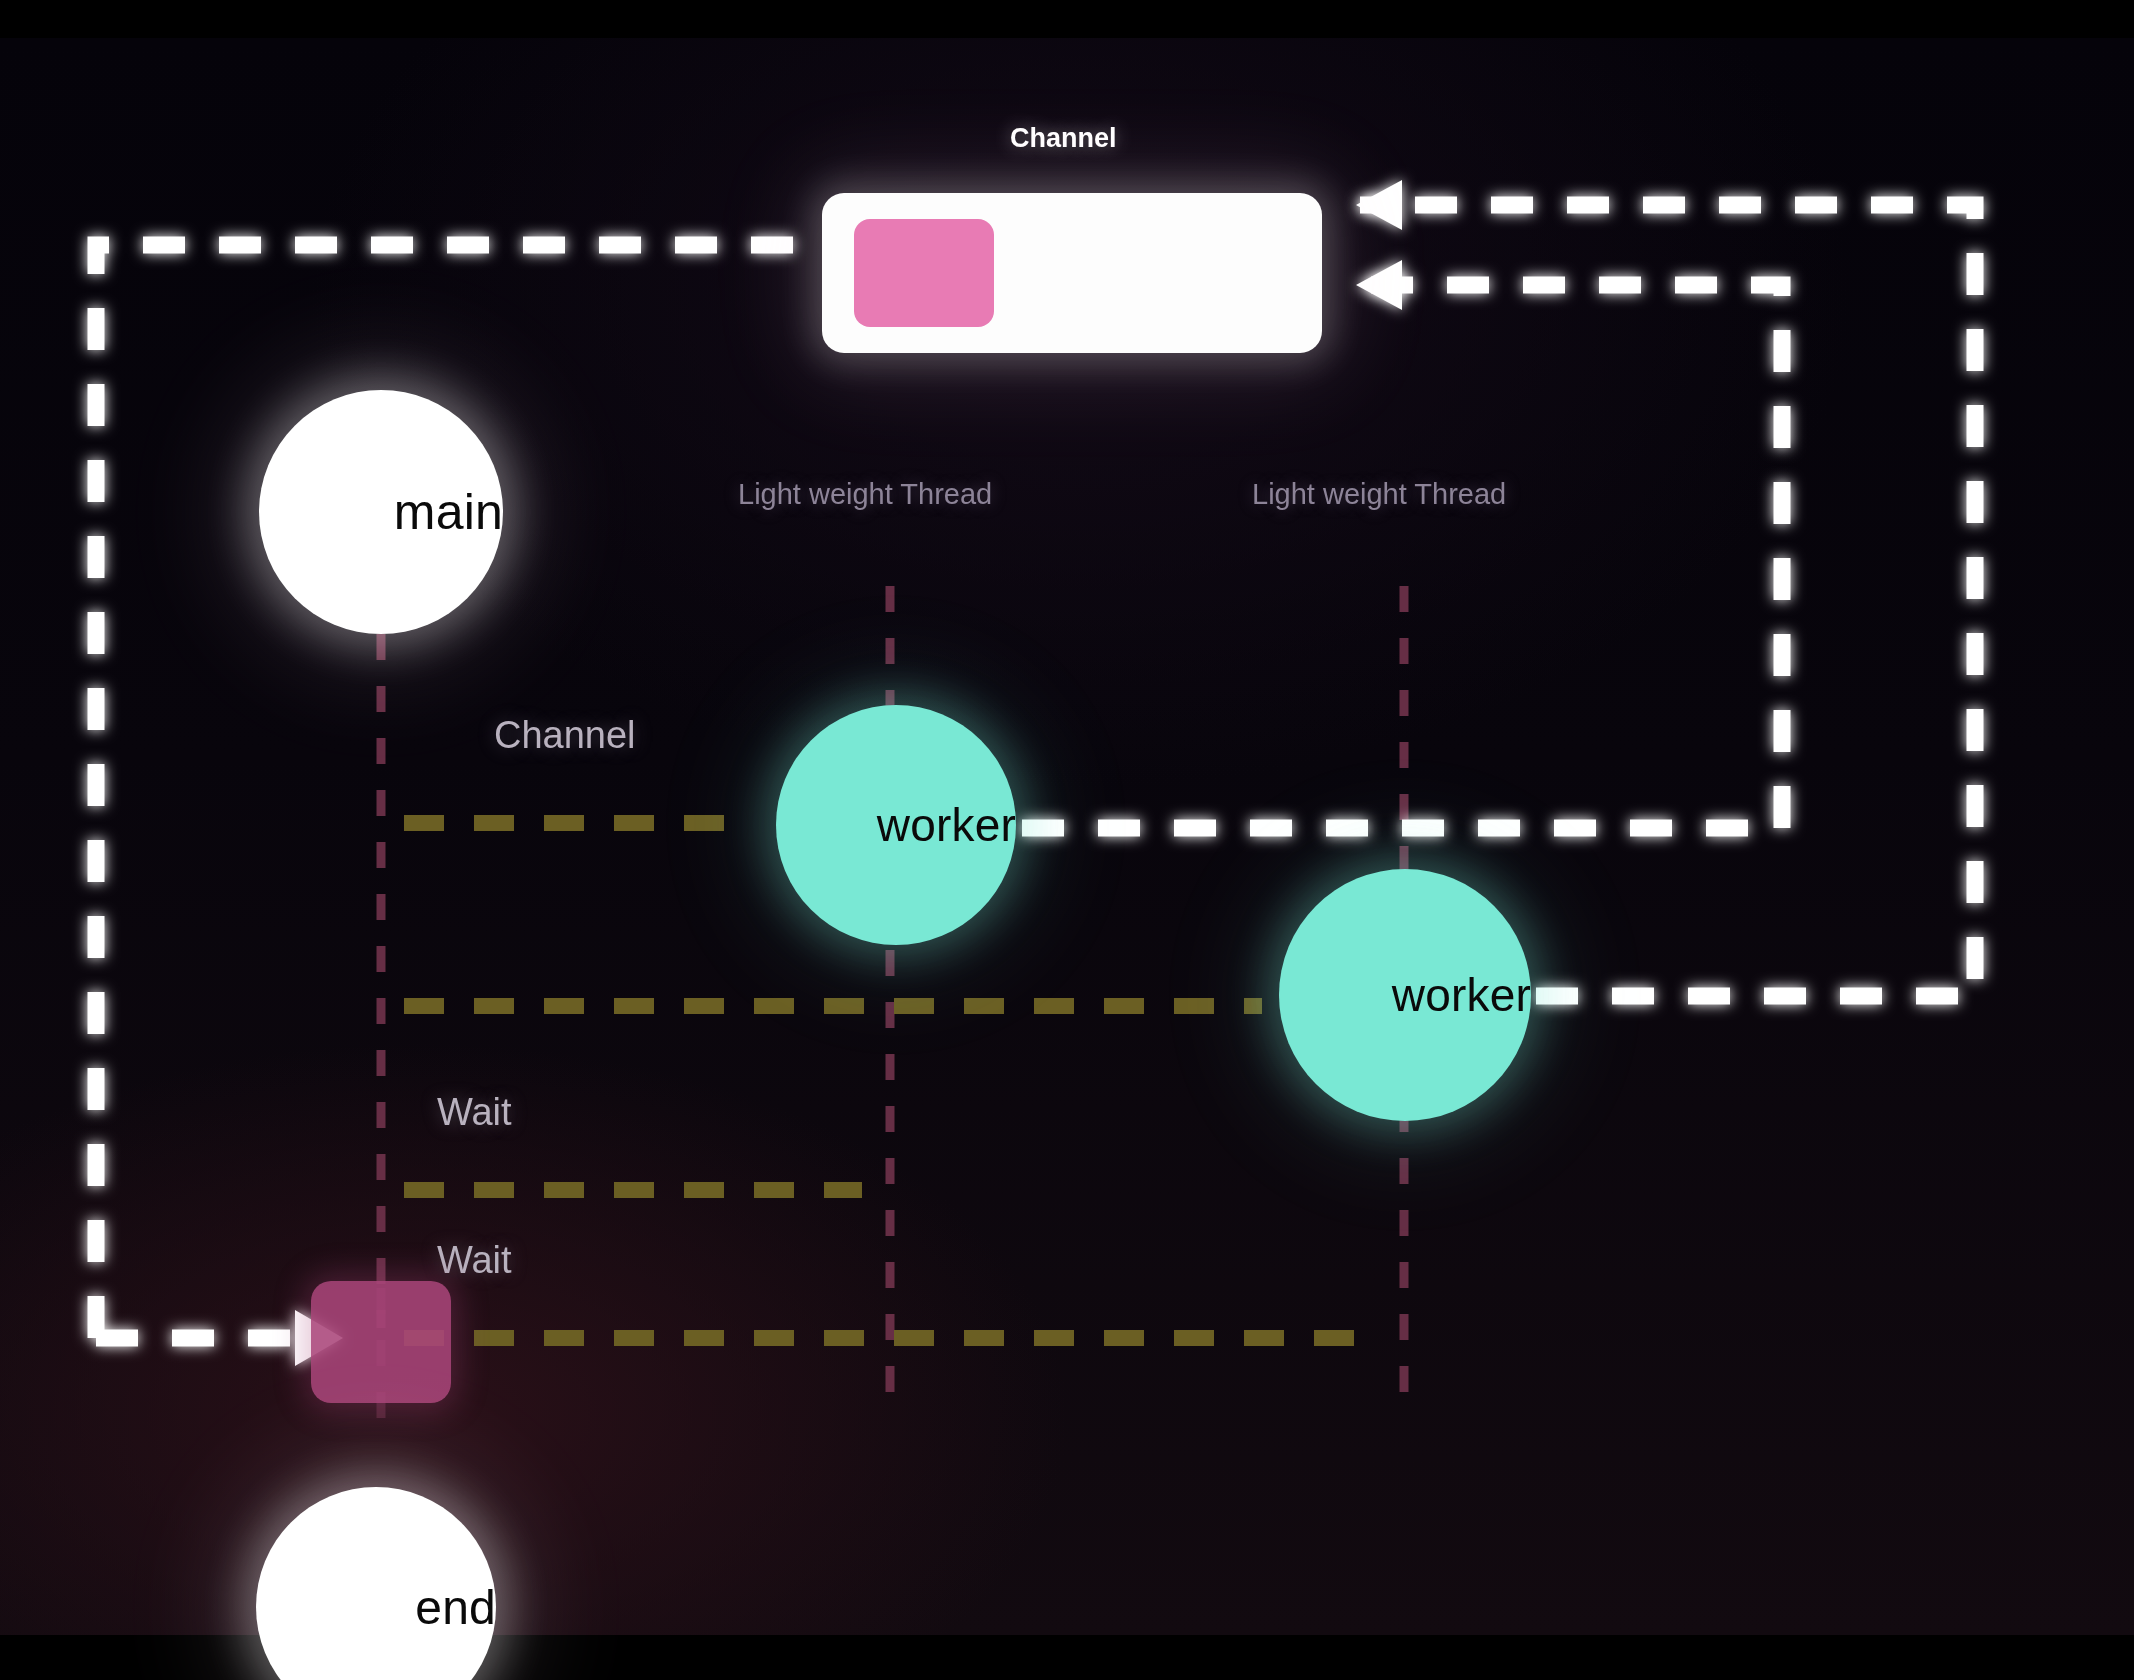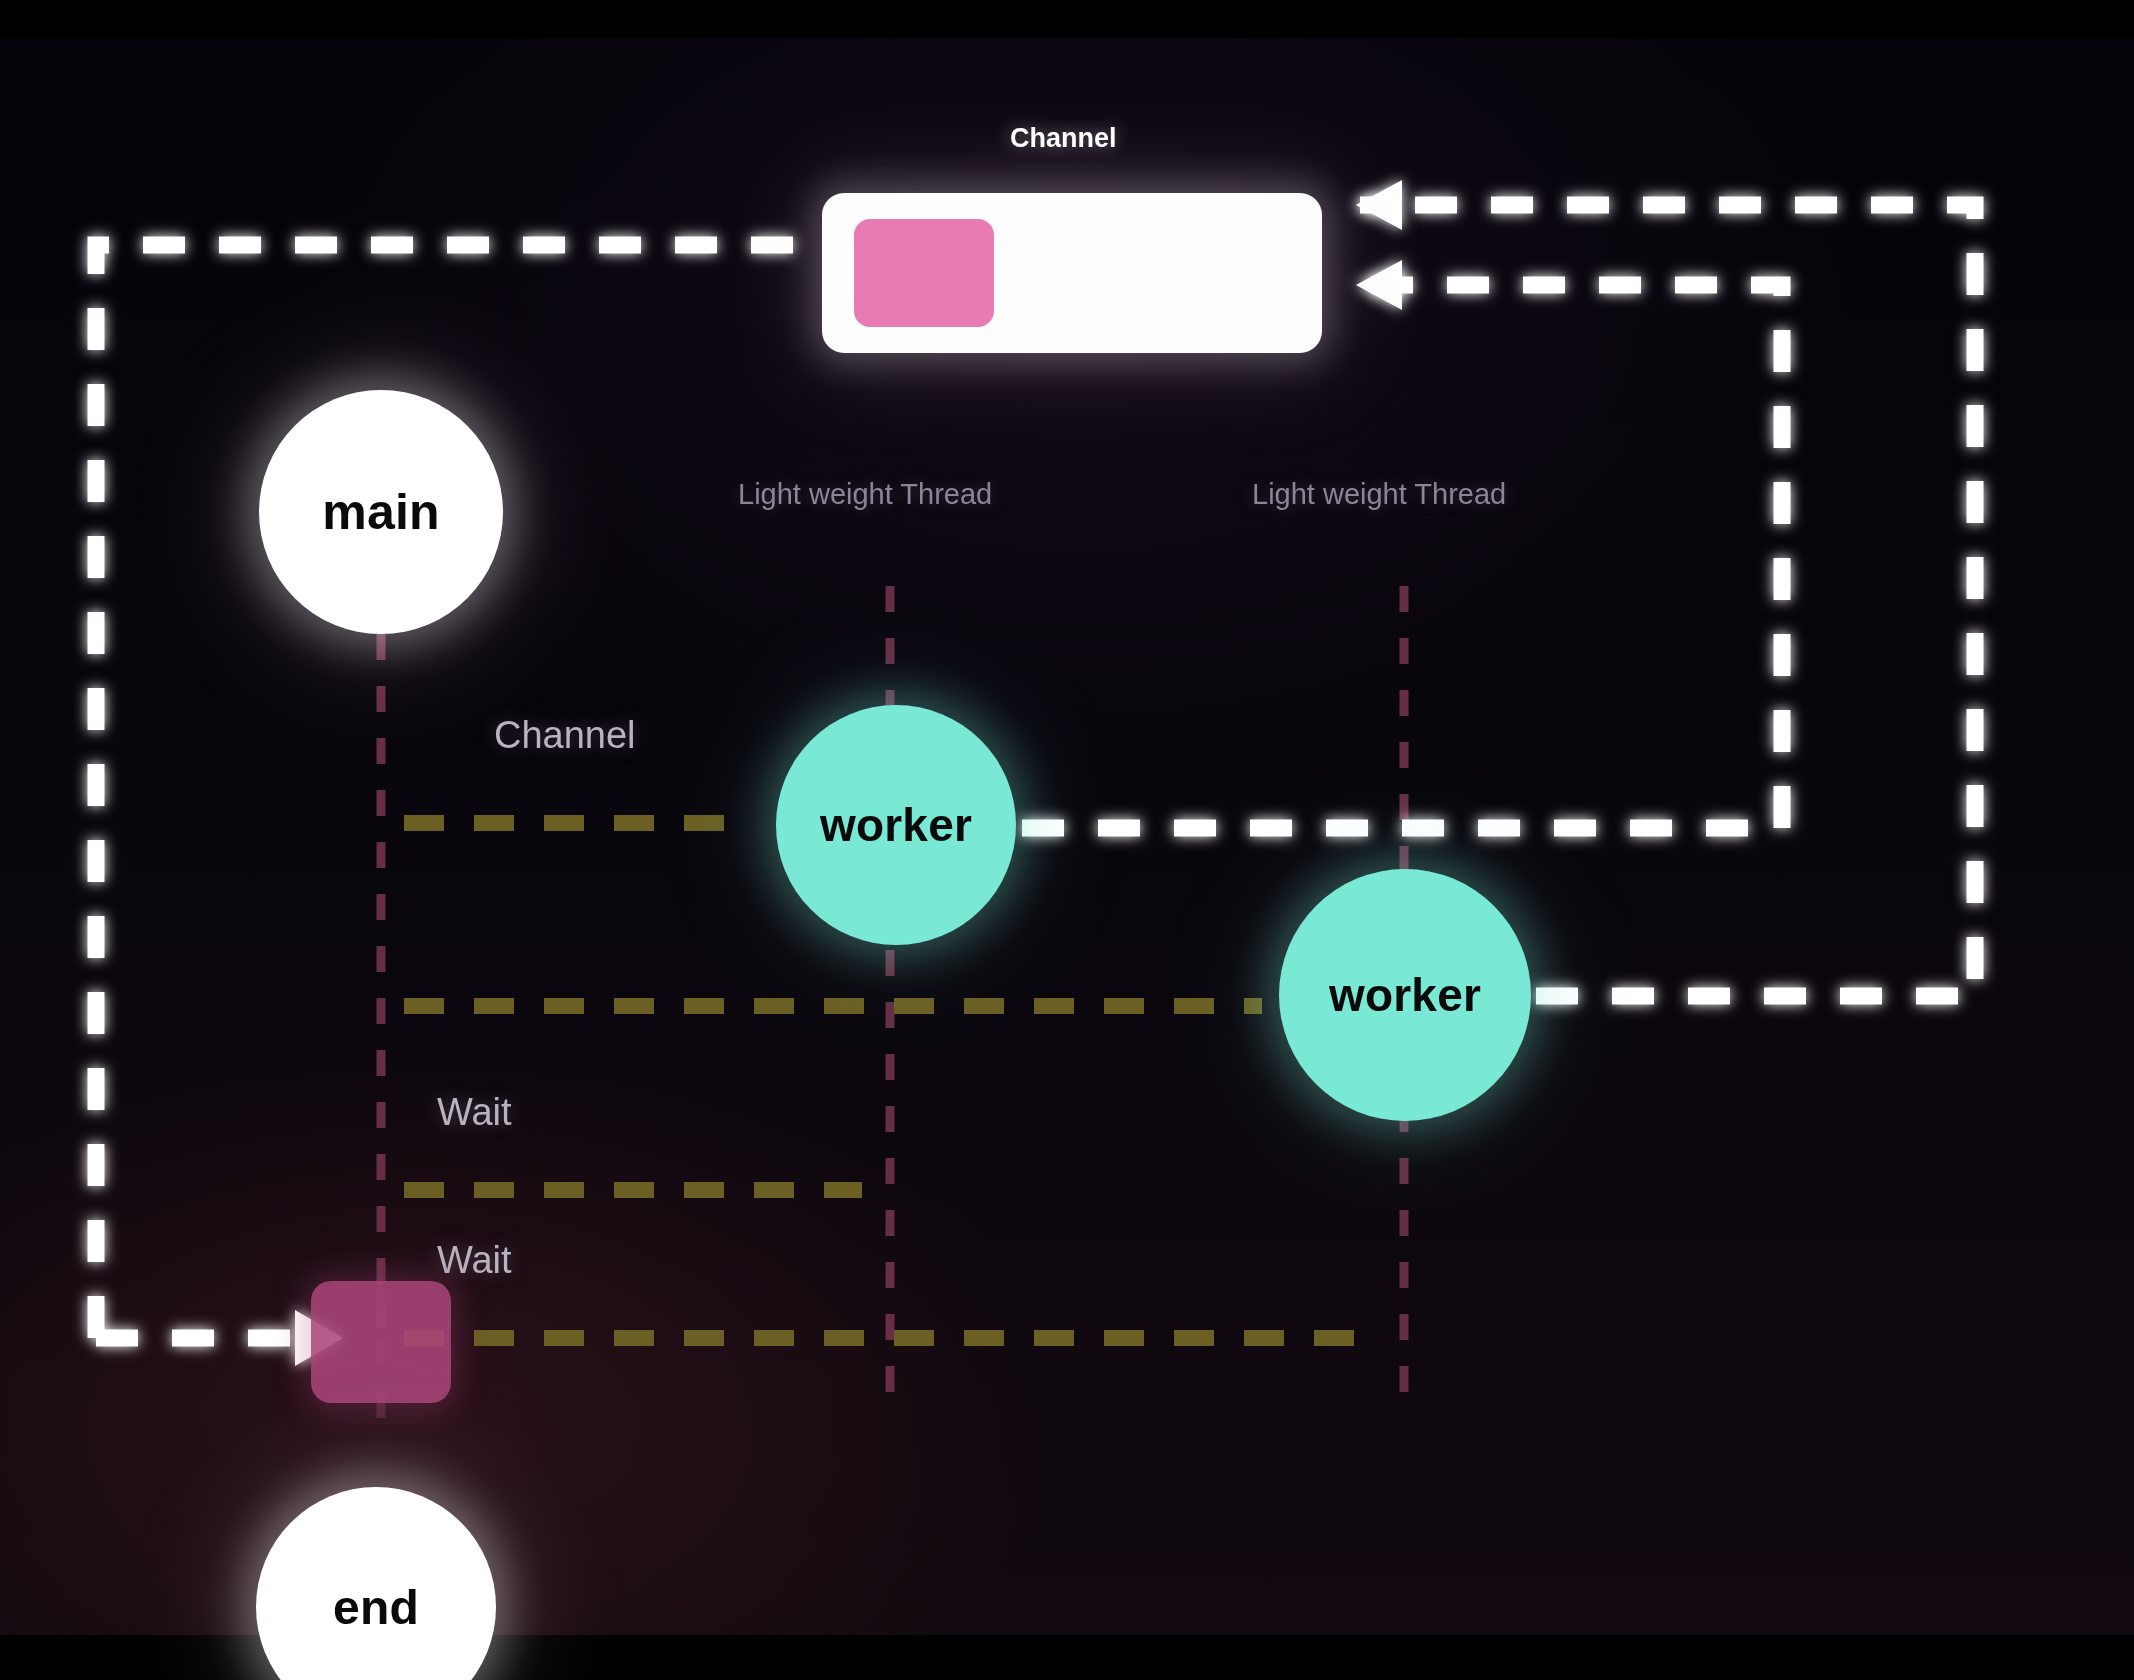--- a/index.html
+++ b/index.html
@@ -21,22 +21,22 @@
       radial-gradient(1100px 700px at 1080px 260px, #120a16 0%, rgba(18,10,22,0) 70%),
       linear-gradient(180deg,#05030a 0%, #08050c 45%, #120a10 100%);
   }
 
   
   #wires{position:absolute;left:0;top:0;width:2134px;height:1597px;}
 
   
   .node{
     position:absolute;border-radius:50%;
-    display:flex;align-items:center;justify-content:center;
-    color:#0a0a0a;font-weight:700;letter-spacing:.2px;
+    display:flex;align-items:center;justify-content:flex-end;
+    color:#0a0a0a;font-weight:400;letter-spacing:.2px;
     user-select:none;
   }
   .node-white{
     background:#ffffff;
     box-shadow:0 0 42px 14px rgba(255,255,255,.30),
                0 0 110px 34px rgba(255,220,235,.12);
   }
   .node-mint{
     background:#79e8d4;
     box-shadow:0 0 40px 12px rgba(121,232,212,.28),

